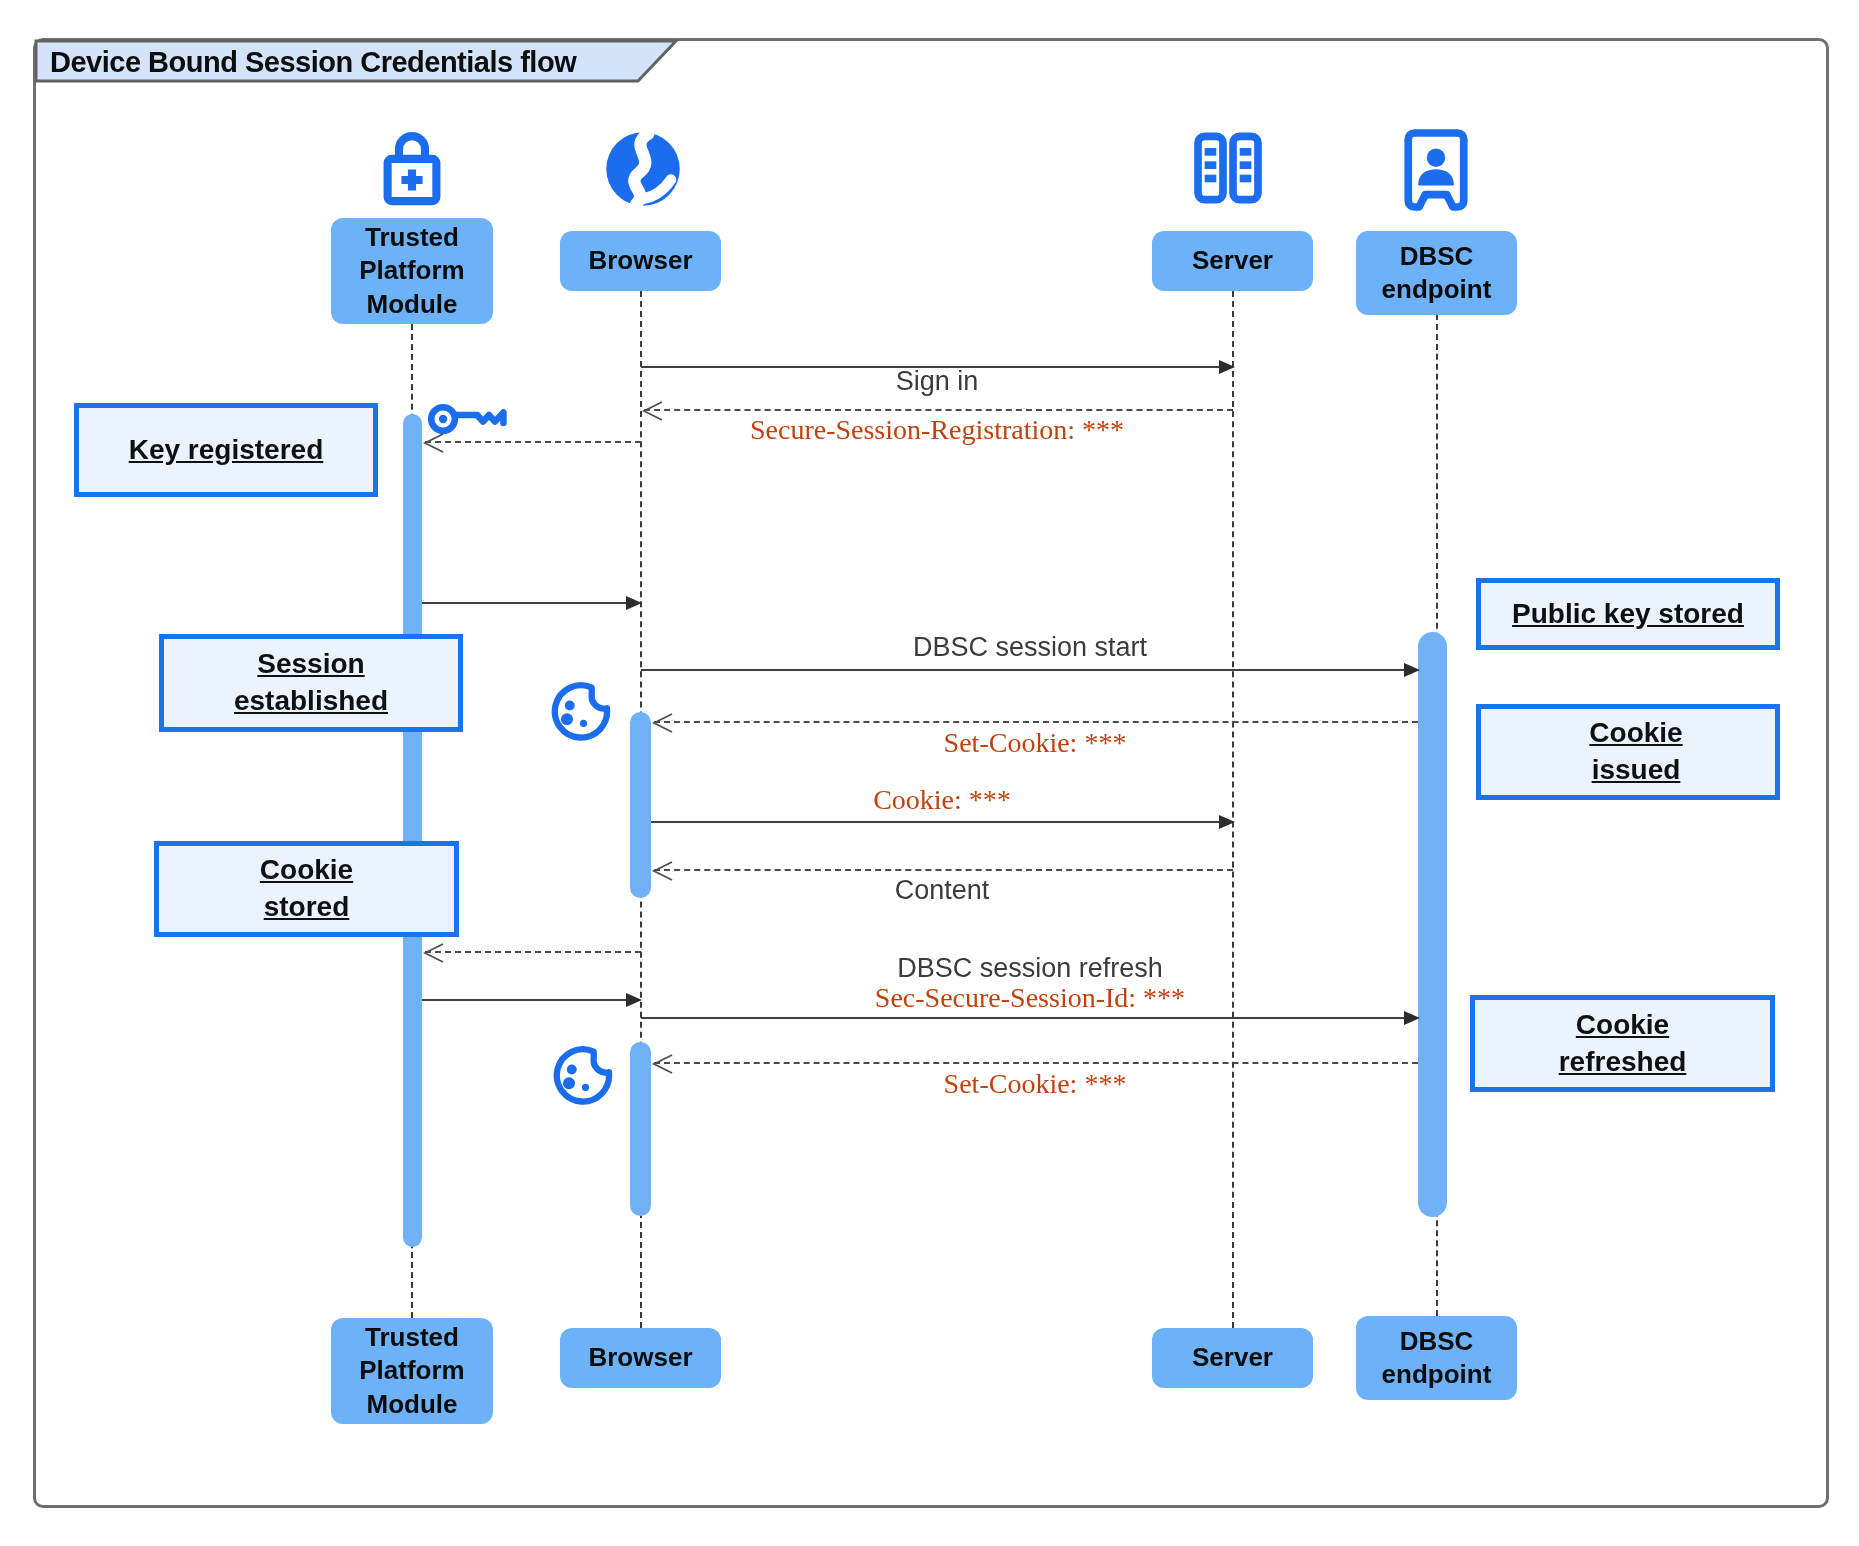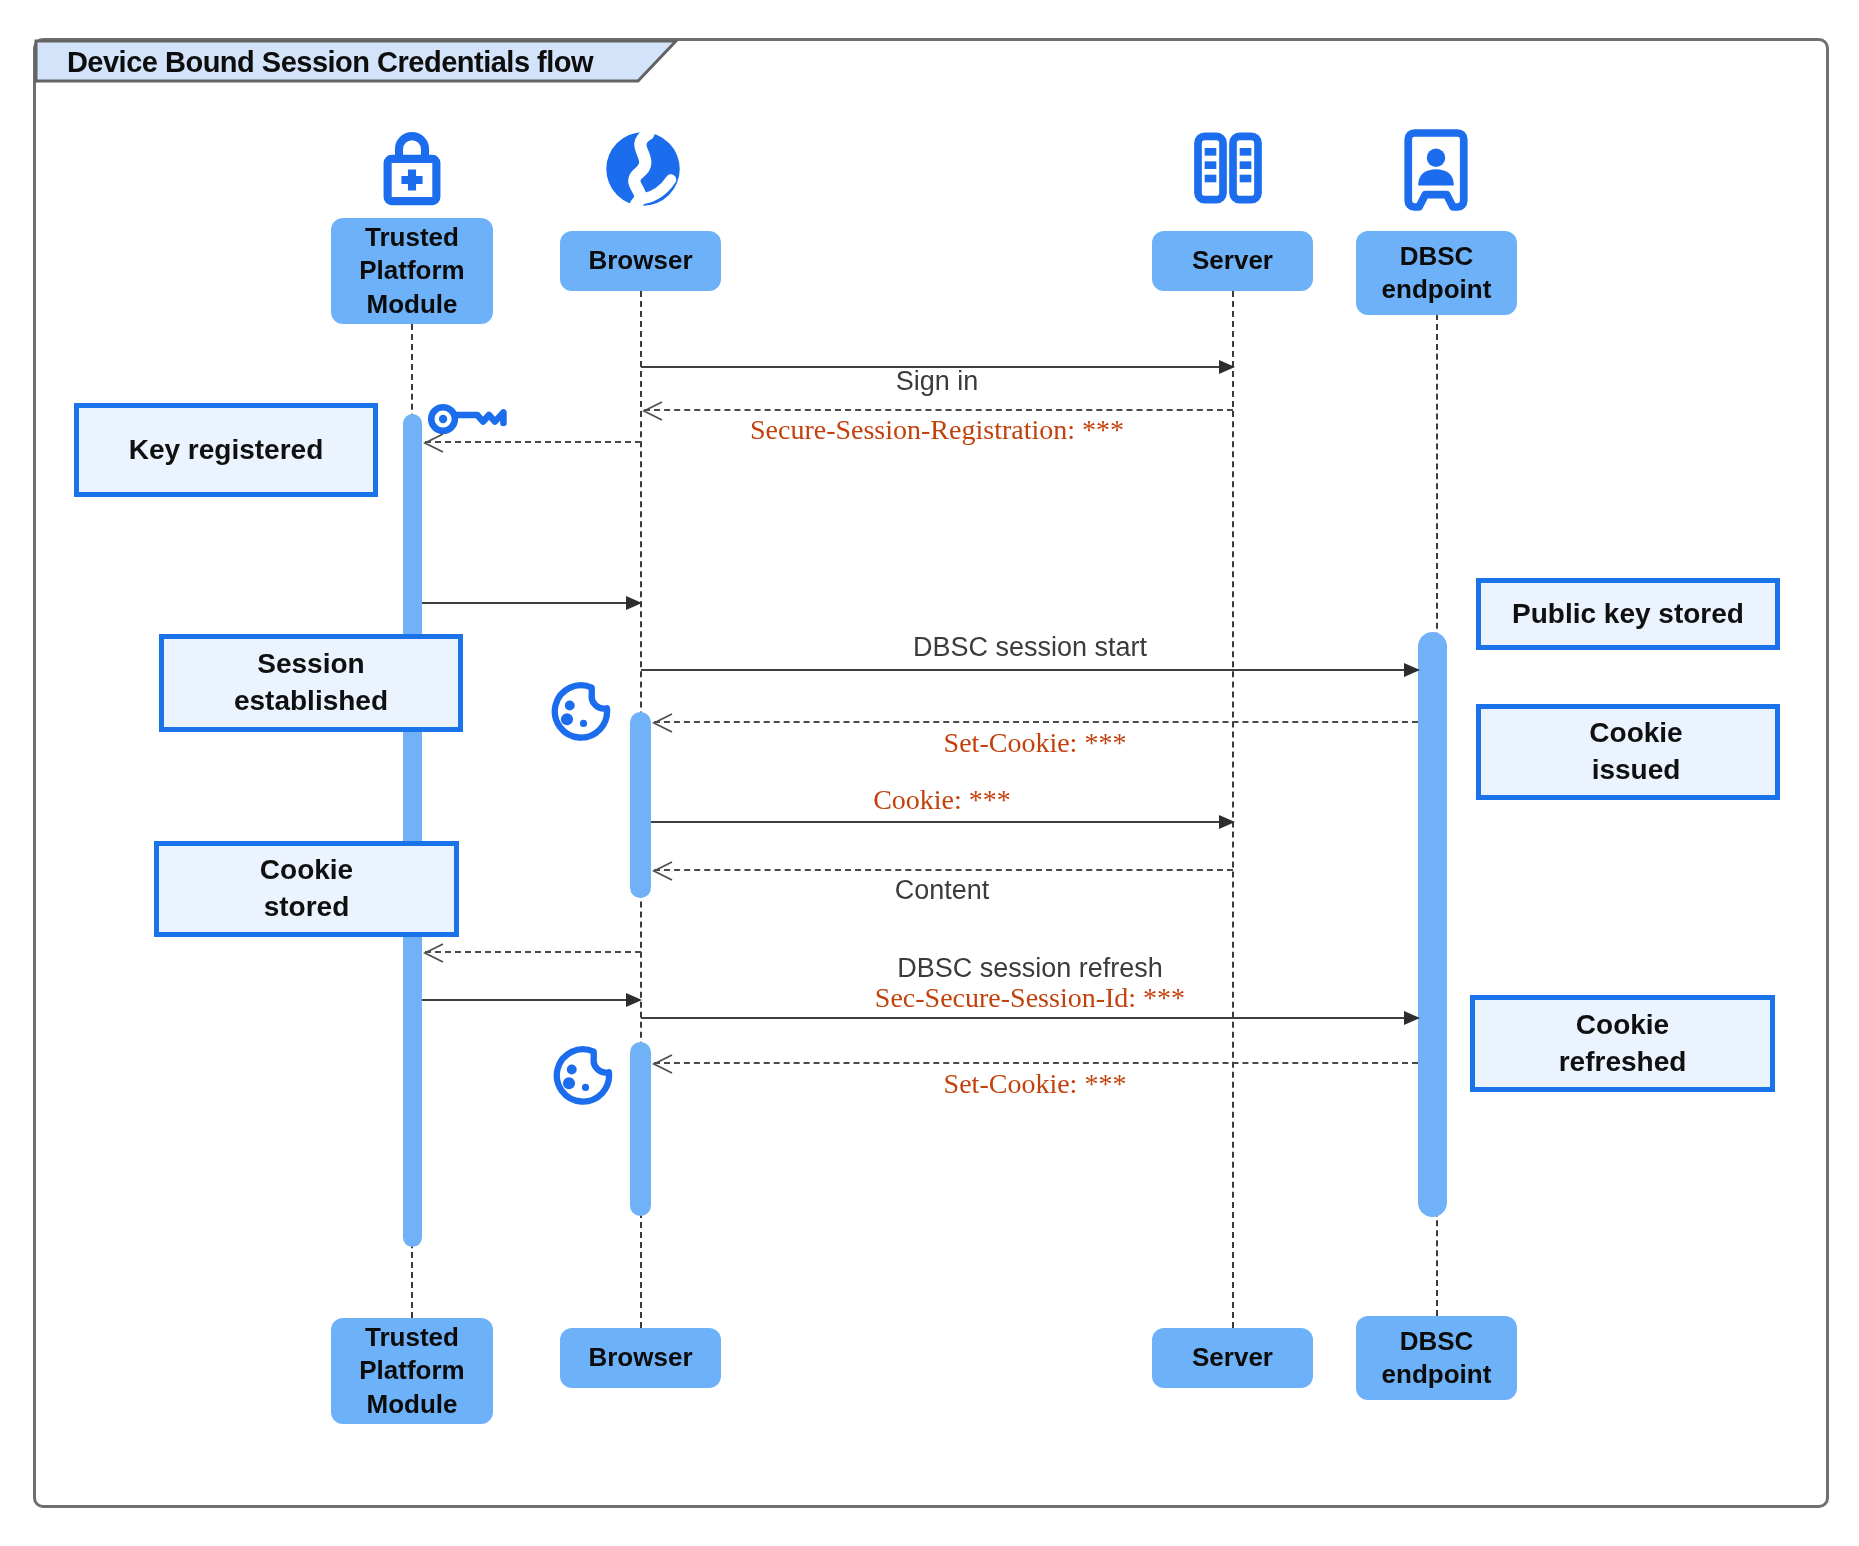--- a/index.html
+++ b/index.html
@@ -7,37 +7,37 @@
        font-family:"Liberation Sans",sans-serif;}
   .abs{position:absolute;}
 
   
   .frame{left:33px;top:38px;width:1790px;height:1464px;border:3px solid #6f6f6f;
          border-radius:10px;background:#ffffff;}
 
   
   .title-tab{left:34px;top:39px;width:646px;height:44px;}
   .title-text{left:50px;top:44px;width:560px;height:36px;line-height:36px;
-      font-size:29px;font-weight:bold;color:#0d0d0d;letter-spacing:-0.5px;text-align:center;}
+      font-size:29px;font-weight:bold;color:#0d0d0d;letter-spacing:-0.5px;}
 
   
   .lifeline{width:0;border-left:2px dashed #3a3a3a;}
 
   
   .bar{background:#70b1f7;border-radius:12px;}
 
   
   .actor-box{background:#6db2f8;border-radius:12px;display:flex;align-items:center;
       justify-content:center;text-align:center;font-weight:bold;color:#0c0c0c;
       font-size:26px;line-height:1.28;}
 
   
   .note{background:#ebf3fe;border:5px solid #1a73e8;display:flex;align-items:center;
       justify-content:center;text-align:center;font-weight:bold;color:#101010;
-      font-size:28px;line-height:1.32;box-sizing:border-box;}
+      font-size:28px;line-height:1.32;box-sizing:border-box;text-decoration:underline;}
   .note .inner{display:block;}
   .note.narrow .inner{width:150px;}
   .note.mid .inner{width:200px;}
 
   
   .arrow{height:0;border-top:2px solid #3f3f3f;}
   .arrow.dashed{border-top:2px dashed #4a4a4a;}
   .hf-r{position:absolute;right:-2px;top:-8px;width:0;height:0;
       border-left:16px solid #2d2d2d;border-top:7px solid transparent;
       border-bottom:7px solid transparent;}

